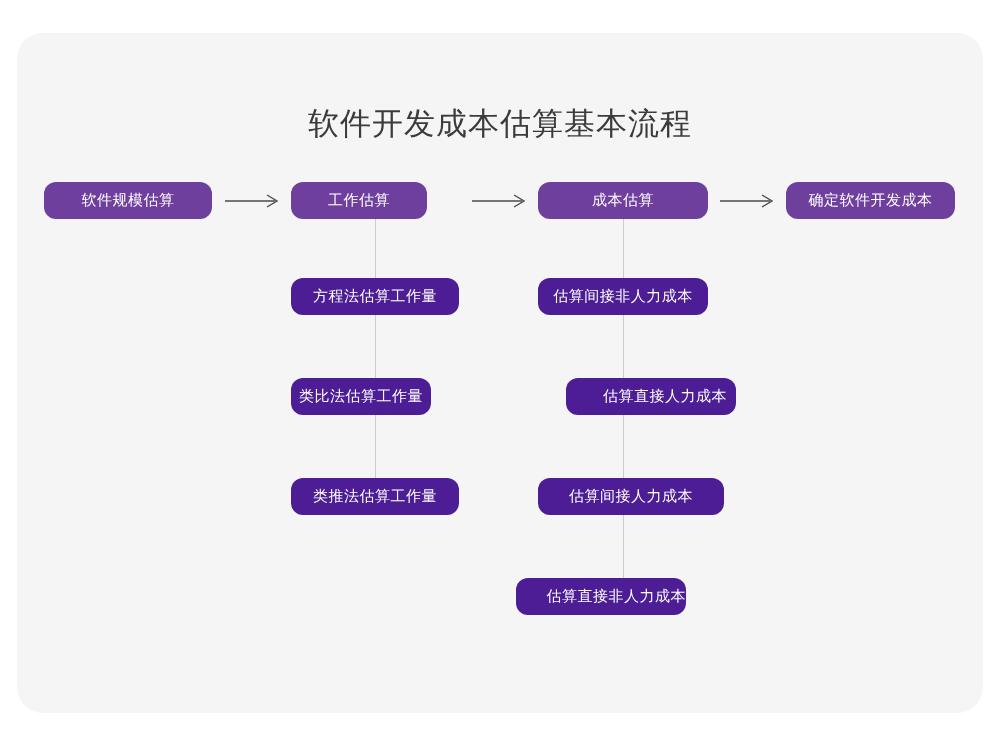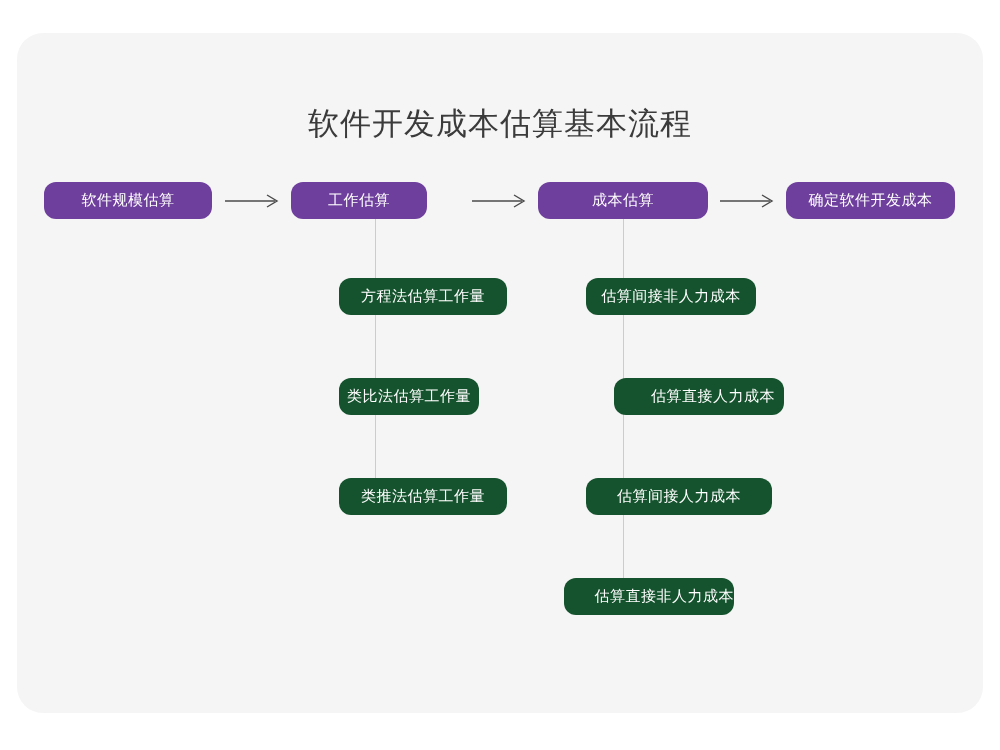--- a/index.html
+++ b/index.html
@@ -56,22 +56,21 @@
     font-size: 15px;
     color: #ffffff;
     letter-spacing: 0.5px;
     white-space: nowrap;
     box-sizing: border-box;
   }
   .node.primary {
     background: #6f3f9e;
   }
   .node.secondary {
-    background: #14532d;
-    margin-left: 48px;
+    background: #4c1d95;
   }
 
   
   .arrow {
     position: absolute;
     top: 194px;
     height: 14px;
     width: 56px;
   }
   .arrow svg {

